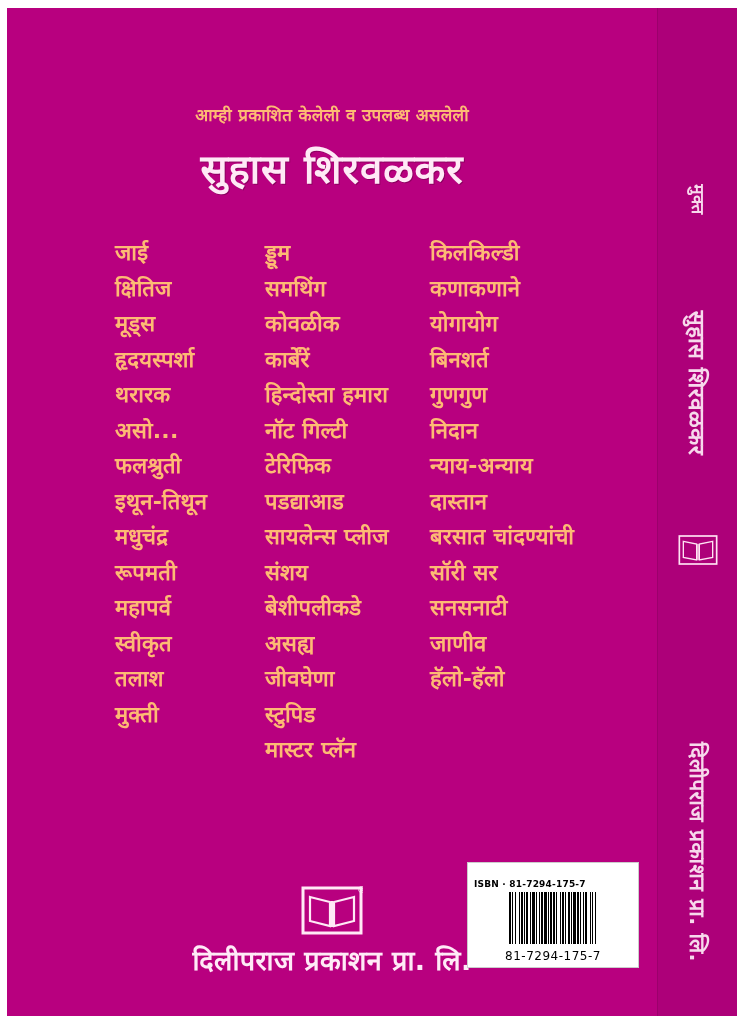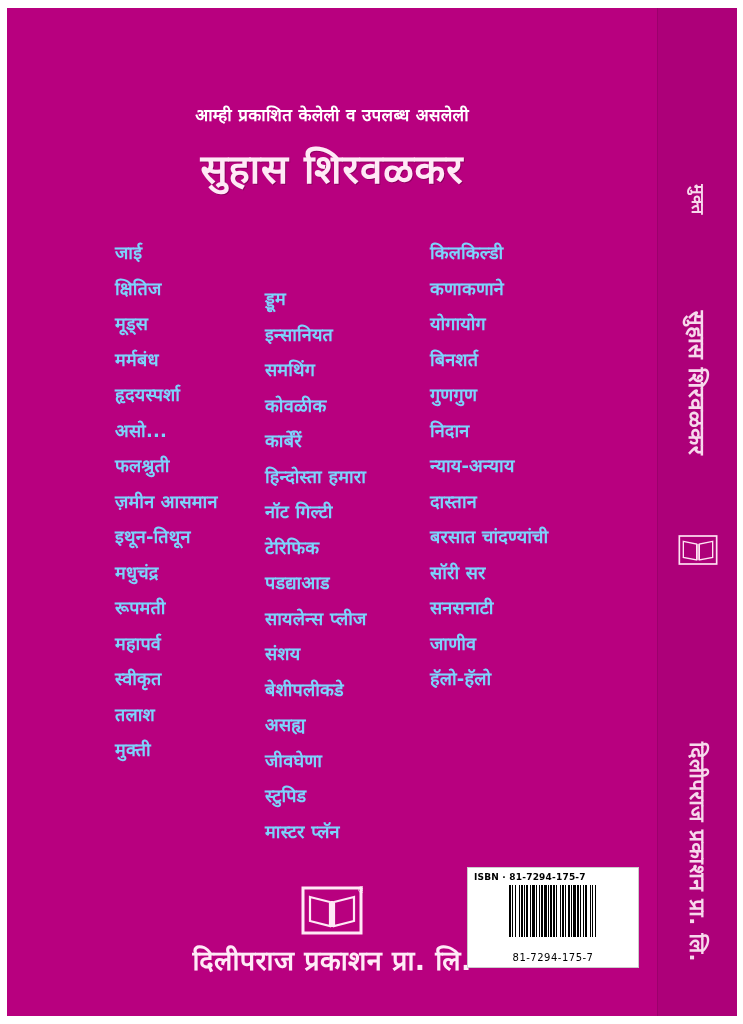--- a/index.html
+++ b/index.html
@@ -93,21 +93,21 @@
     top: 8px;
     width: 650px;
     height: 1008px;
   }
 
   #header-block {
     text-align: center;
     padding-top: 95px;
   }
   #header-line1 {
-    color: #ffffff;
+    color: #fdba74;
     font-size: 17px;
     font-weight: bold;
     letter-spacing: 0.3px;
   }
   #author-name {
     color: #ffe9f6;
     font-size: 40px;
     font-weight: bold;
     margin-top: 14px;
     letter-spacing: 1px;
@@ -123,25 +123,25 @@
   #titles-grid {
     margin-top: 40px;
     display: flex;
     padding-left: 108px;
   }
   .title-col {
     display: flex;
     flex-direction: column;
   }
   .col-1 { width: 150px; }
-  .col-2 { width: 165px; margin-top: 46px; }
+  .col-2 { width: 165px; }
   .col-3 { width: 200px; }
   .book-title {
-    color: #7dd3fc;
-    font-size: 18px;
+    color: #fdba74;
+    font-size: 22px;
     font-weight: bold;
     line-height: 35.5px;
     height: 35.5px;
     white-space: nowrap;
     letter-spacing: 0.2px;
   }
 
   #footer {
     position: absolute;
     left: 0;
@@ -168,21 +168,21 @@
     margin-top: 4px;
   }
 
   #isbn-box {
     position: absolute;
     right: 18px;
     bottom: 48px;
     width: 172px;
     background: #ffffff;
     border: 1px solid #cccccc;
-    padding: 4px 6px 4px 6px;
+    padding: 16px 6px 4px 6px;
     text-align: center;
   }
   #isbn-text {
     font-family: "DejaVu Sans", "Liberation Sans", sans-serif;
     font-size: 9px;
     font-weight: bold;
     color: #000000;
     letter-spacing: 0.2px;
     margin-bottom: 3px;
     text-align: left;
@@ -193,24 +193,24 @@
     align-items: stretch;
     gap: 0px;
     justify-content: center;
     overflow: hidden;
   }
   .bar {
     background: #000000;
     height: 100%;
   }
   #barcode-digits {
-    font-size: 10px;
+    font-size: 12px;
     color: #000;
     letter-spacing: 0.5px;
-    margin-top: 15px;
+    margin-top: 5px;
   }
 </style>
 </head>
 <body>
 
 <div id="book-cover">
 
   <div class="page-margin-top"></div>
   <div class="page-margin-bottom"></div>
   <div class="page-margin-left"></div>
@@ -238,37 +238,35 @@
       <div id="header-line1">आम्ही प्रकाशित केलेली व उपलब्ध असलेली</div>
       <div id="author-name">सुहास शिरवळकर</div>
     </div>
 
     <div id="titles-grid">
 
       <div class="title-col col-1">
         <div class="book-title">जाई</div>
         <div class="book-title">क्षितिज</div>
         <div class="book-title">मूड्स</div>
-        <div class="book-title">मर्मबंध</div>
         <div class="book-title">हृदयस्पर्शा</div>
+        <div class="book-title">थरारक</div>
         <div class="book-title">असो...</div>
         <div class="book-title">फलश्रुती</div>
-        <div class="book-title">ज़मीन आसमान</div>
         <div class="book-title">इथून-तिथून</div>
         <div class="book-title">मधुचंद्र</div>
         <div class="book-title">रूपमती</div>
         <div class="book-title">महापर्व</div>
         <div class="book-title">स्वीकृत</div>
         <div class="book-title">तलाश</div>
         <div class="book-title">मुक्ती</div>
       </div>
 
       <div class="title-col col-2">
         <div class="book-title">ड्डूम</div>
-        <div class="book-title">इन्सानियत</div>
         <div class="book-title">समथिंग</div>
         <div class="book-title">कोवळीक</div>
         <div class="book-title">कार्बेंरें</div>
         <div class="book-title">हिन्दोस्ता हमारा</div>
         <div class="book-title">नॉट गिल्टी</div>
         <div class="book-title">टेरिफिक</div>
         <div class="book-title">पडद्याआड</div>
         <div class="book-title">सायलेन्स प्लीज</div>
         <div class="book-title">संशय</div>
         <div class="book-title">बेशीपलीकडे</div>

